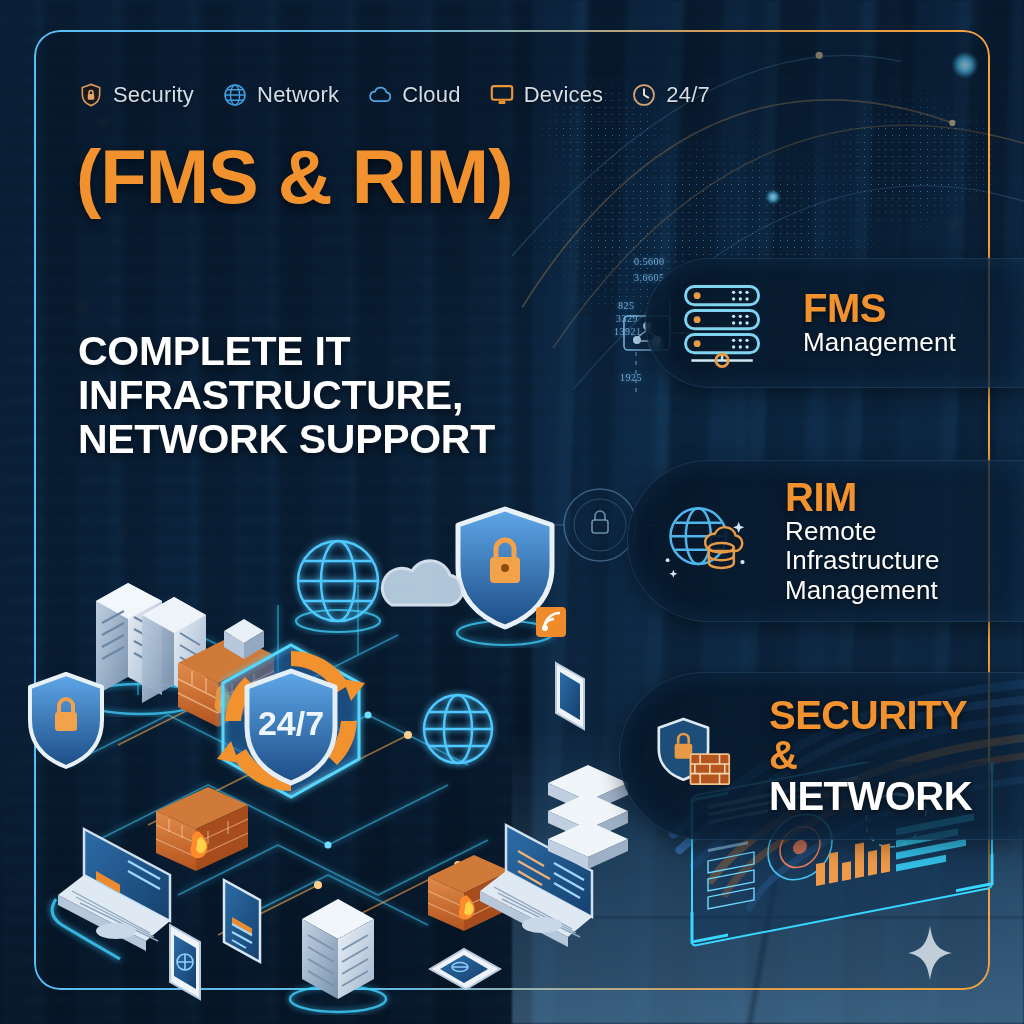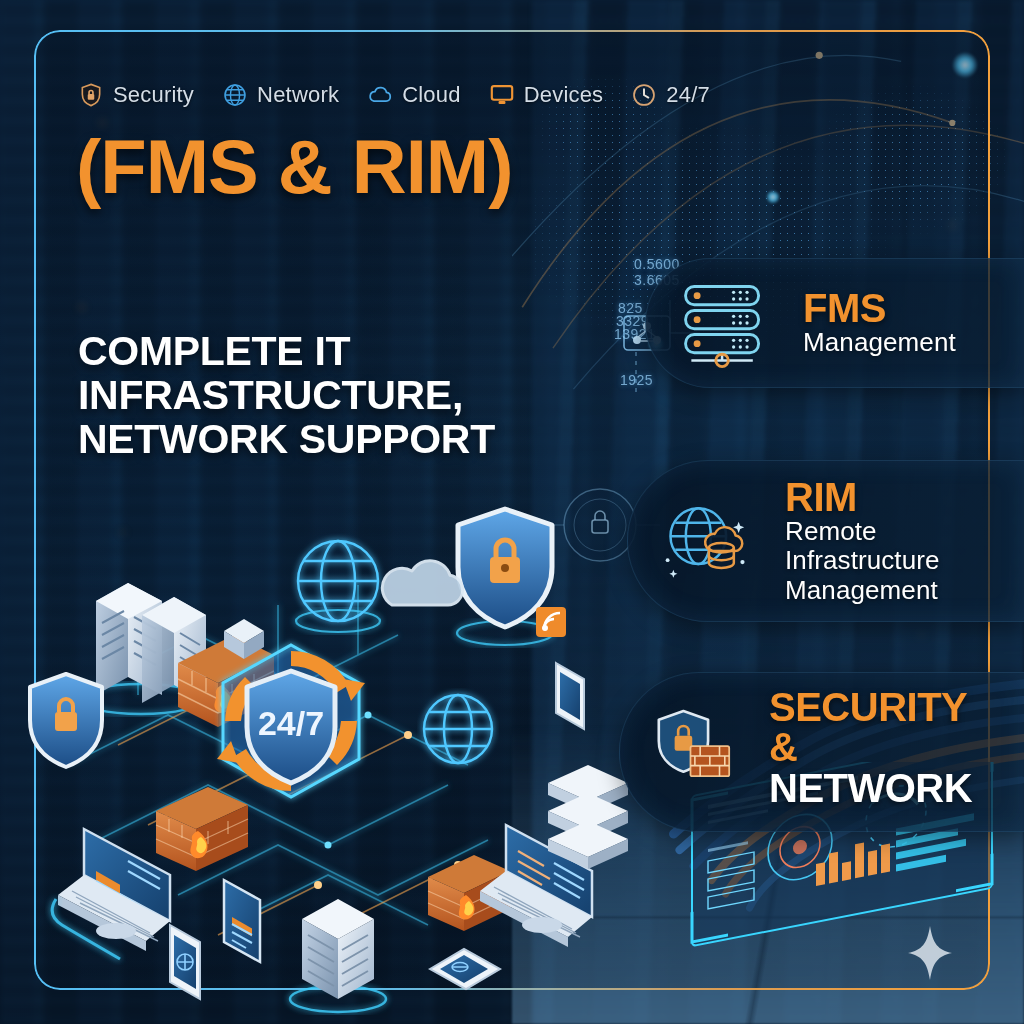--- a/index.html
+++ b/index.html
@@ -156,21 +156,21 @@
     line-height: .98;
     text-shadow: 0 4px 10px rgba(0,0,0,.65), 0 1px 0 rgba(0,0,0,.5);
     white-space: nowrap;
   }
   .h-sub {
     font-size: 76px;
     font-weight: bold;
     color: #f2922e;
     letter-spacing: -1px;
     line-height: 1.02;
-    margin-top: 2px;
+    margin-top: 12px;
     text-shadow: 0 4px 10px rgba(0,0,0,.6);
     white-space: nowrap;
   }
   .subhead {
     position: absolute;
     left: 78px; top: 330px;
     z-index: 8;
     width: 520px;
   }
   .subhead div {
@@ -222,22 +222,22 @@
   
   .infographic { position: absolute; left: 28px; top: 495px; width: 620px; height: 520px; z-index: 6; }
 
   
   .holo { position: absolute; right: 12px; bottom: 52px; width: 330px; height: 210px; z-index: 6; }
   .sparkle { position: absolute; right: 72px; bottom: 44px; width: 44px; height: 54px; z-index: 7; opacity: .8; }
 
   
   .readout {
     position: absolute;
-    font-family: Liberation Sans, sans-serif;
-    font-size: 14px;
+    font-family: Liberation Serif, serif;
+    font-size: 10px;
     color: rgba(150,205,245,0.75);
     letter-spacing: .5px;
     z-index: 5;
     text-shadow: 0 0 5px rgba(80,170,240,.6);
   }
 </style>
 </head>
 <body>
 
 <div id="poster">
@@ -421,21 +421,21 @@
         </g>
       </svg>
       <div class="card-text">
         <div class="card-title">RIM</div>
         <div class="card-line">Remote</div>
         <div class="card-line">Infrastructure</div>
         <div class="card-line">Management</div>
       </div>
     </div>
 
-    <div class="card" style="top:672px; right:0; width:348px; padding-top:14px; padding-bottom:22px;">
+    <div class="card" style="top:672px; right:0; width:348px; padding-top:22px; padding-bottom:22px;">
       <svg class="card-ico" viewBox="0 0 100 100" style="width:88px;height:88px;">
         <path d="M38 8 66 18v24c0 17-11 29-28 35C21 71 10 59 10 42V18z" fill="#1d4e79" stroke="#dfe9f2" stroke-width="3" stroke-linejoin="round"></path>
         <rect x="28" y="36" width="20" height="17" rx="2.5" fill="#e79a45"></rect>
         <path d="M32 36v-5a6 6 0 0 1 12 0v5" fill="none" stroke="#e79a45" stroke-width="3"></path>
         <g>
           <rect x="46" y="48" width="44" height="34" rx="2" fill="#b4541f" stroke="#f0c08a" stroke-width="2"></rect>
           <g stroke="#f7d7ae" stroke-width="1.8">
             <path d="M46 59h44M46 70h44"></path>
             <path d="M57 48v11M79 48v11M51 59v11M68 59v11M85 59v11M57 70v12M79 70v12"></path>
           </g>

